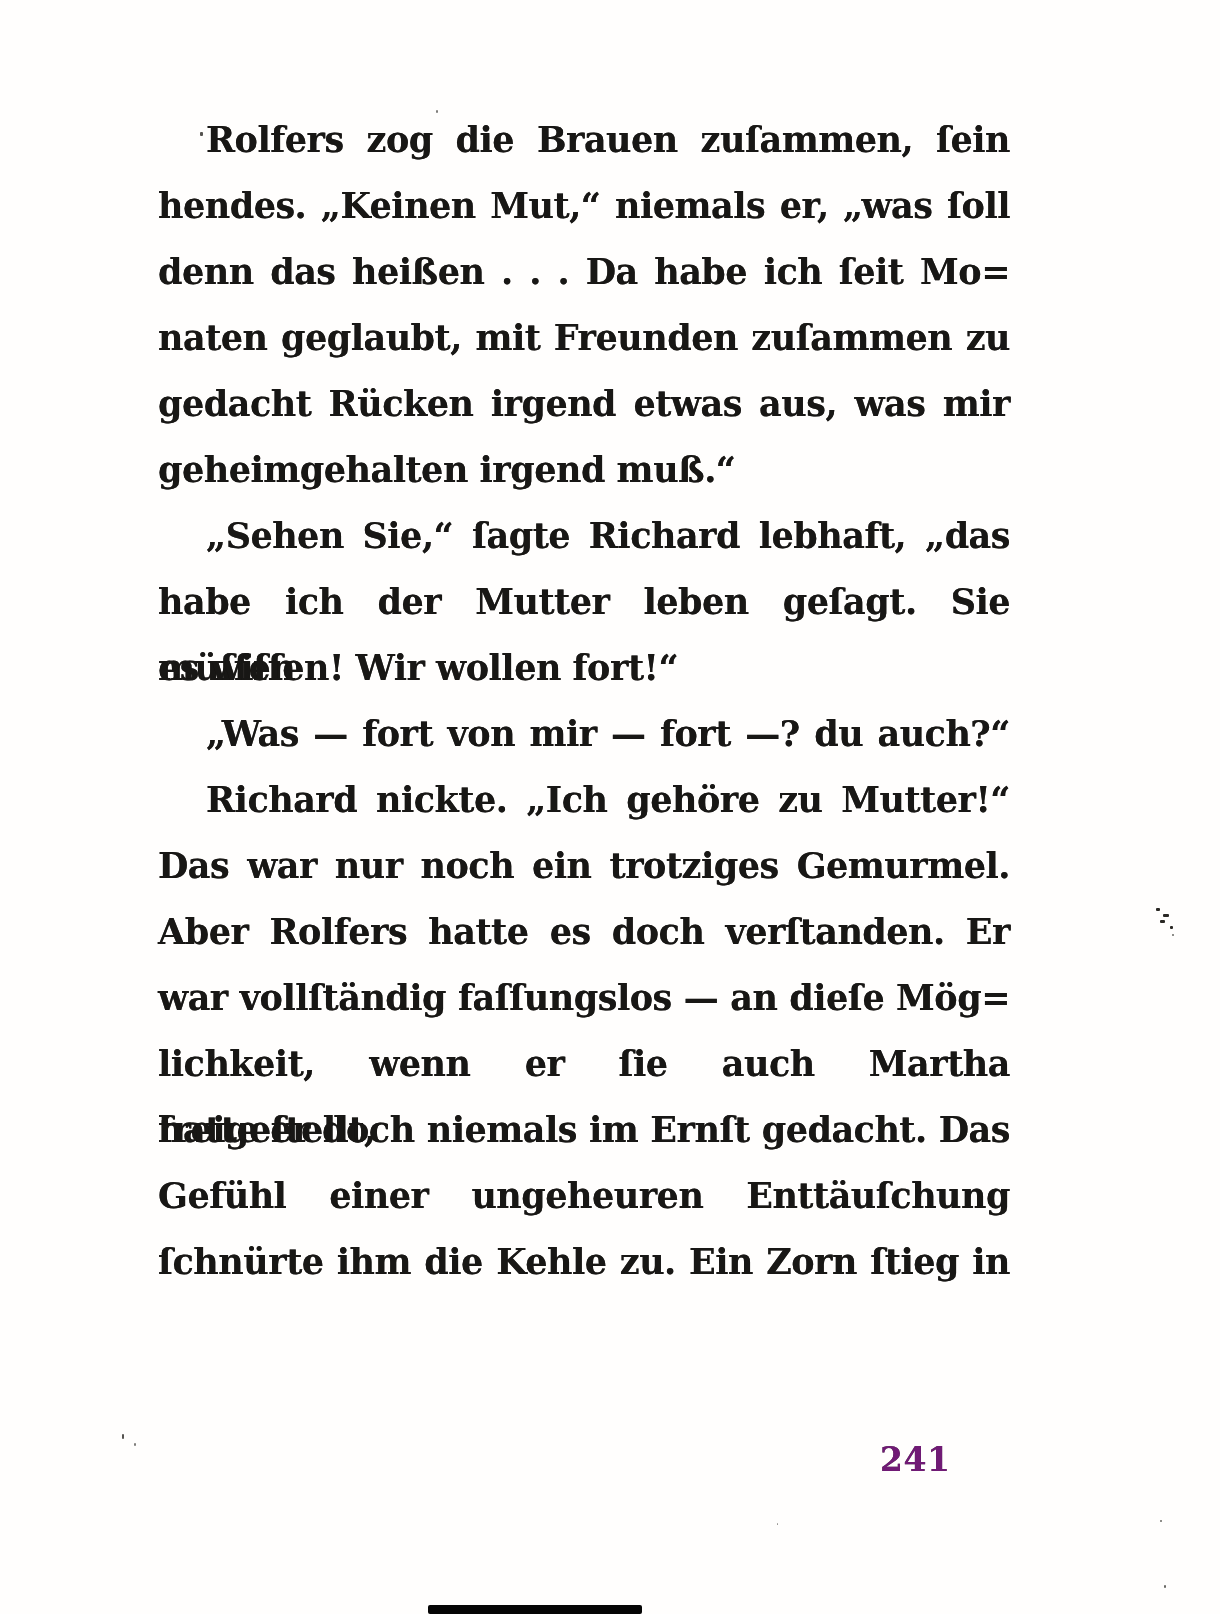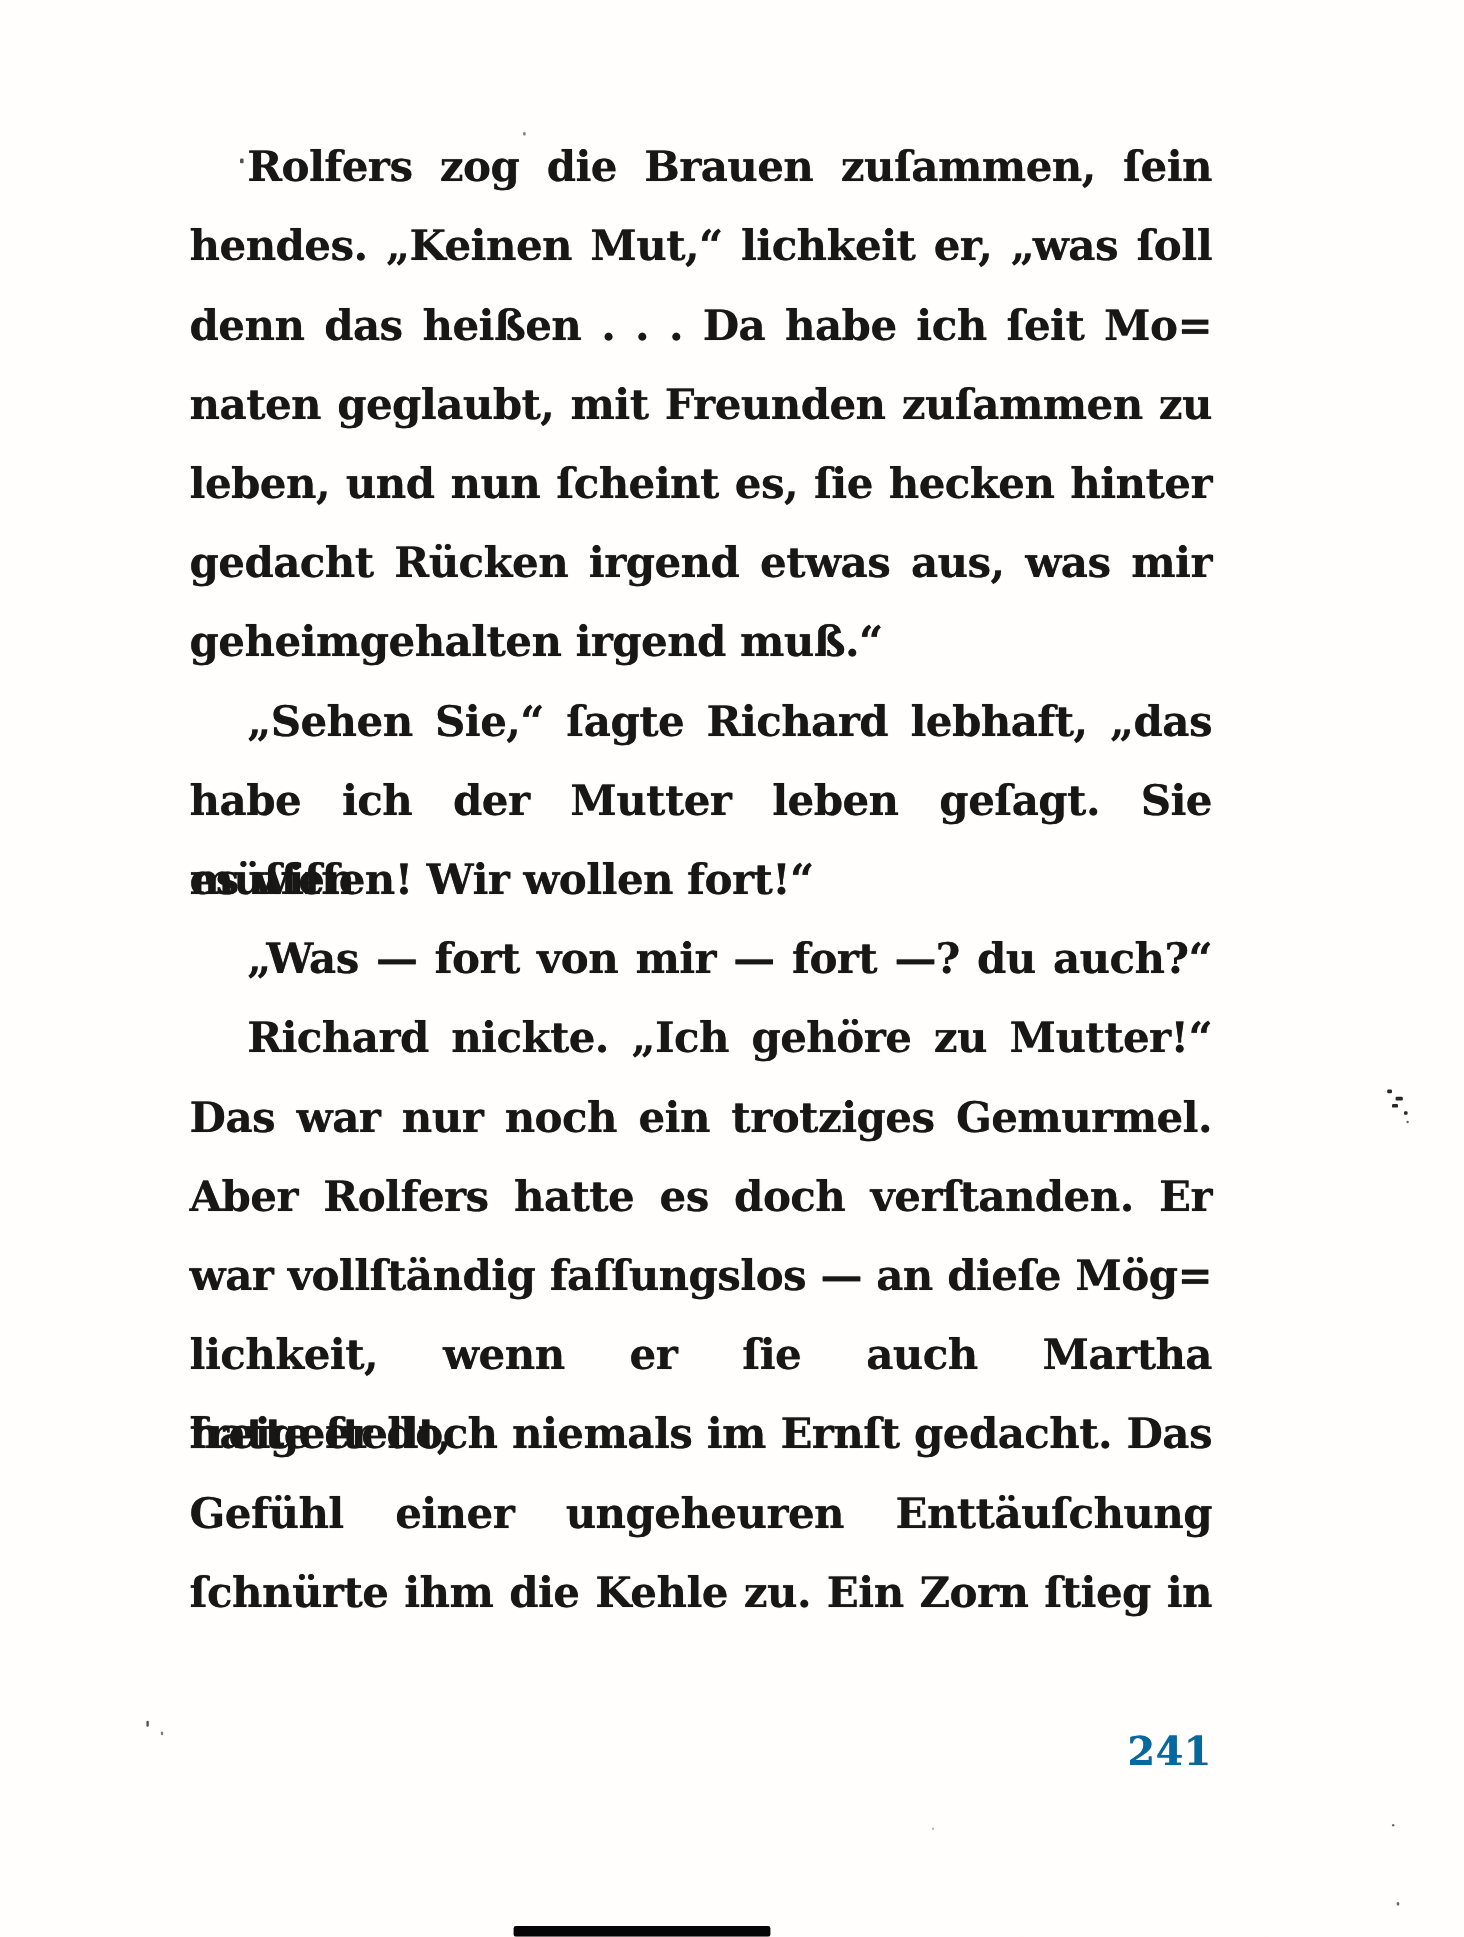--- a/index.html
+++ b/index.html
@@ -34,24 +34,24 @@
     text-align: justify;
     text-align-last: justify;
   }
   .line.indent {
     padding-left: 48px;
   }
   .page-number {
     position: absolute;
     left: 880px; top: 1440px;
     width: 130px;
-    text-align: right;
+    text-align: left;
     font-size: 33px;
     font-weight: bold;
-    color: #0369a1;
+    color: #701a75;
     letter-spacing: 0.5px;
     text-shadow: 0 0 0.6px rgba(20,18,15,0.75);
   }
   .speck {
     position: absolute;
     background: #2a2824;
     border-radius: 1px;
   }
   .artifact-bar {
     position: absolute;
@@ -61,24 +61,23 @@
     border-radius: 2px;
   }
 </style>
 </head>
 <body>
 
 <div class="page">
 
   <div class="text-block">
       <div class="line indent justify">Rolfers zog die Brauen zuſammen, ſein</div>
-      <div class="line justify">hendes.  „Keinen Mut,“ lichkeit er, „was ſoll</div>
+      <div class="line justify">hendes.  „Keinen Mut,“ niemals er, „was ſoll</div>
       <div class="line justify">denn das heißen&nbsp;.&nbsp;.&nbsp;. Da habe ich ſeit Mo=</div>
       <div class="line justify">naten geglaubt, mit Freunden zuſammen zu</div>
-      <div class="line justify">leben, und nun ſcheint es, ſie hecken hinter</div>
       <div class="line justify">gedacht Rücken irgend etwas aus, was mir</div>
       <div class="line">geheimgehalten irgend muß.“</div>
       <div class="line indent justify">„Sehen Sie,“ ſagte Richard lebhaft, „das</div>
       <div class="line justify">habe ich der Mutter leben geſagt.  Sie müſſen</div>
       <div class="line">es wiſſen!  Wir wollen fort!“</div>
       <div class="line indent justify">„Was — fort von mir — fort —? du auch?“</div>
       <div class="line indent justify">Richard nickte.  „Ich gehöre zu Mutter!“</div>
       <div class="line justify">Das war nur noch ein trotziges Gemurmel.</div>
       <div class="line justify">Aber Rolfers hatte es doch verſtanden.  Er</div>
       <div class="line justify">war vollſtändig faſſungslos — an dieſe Mög=</div>

